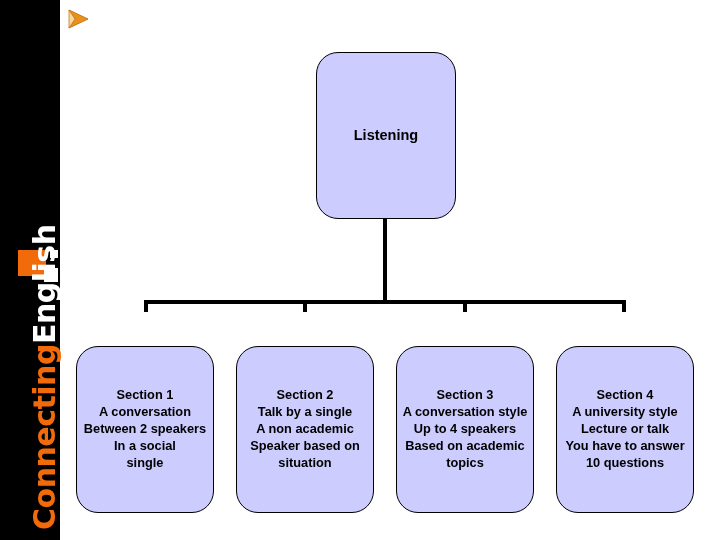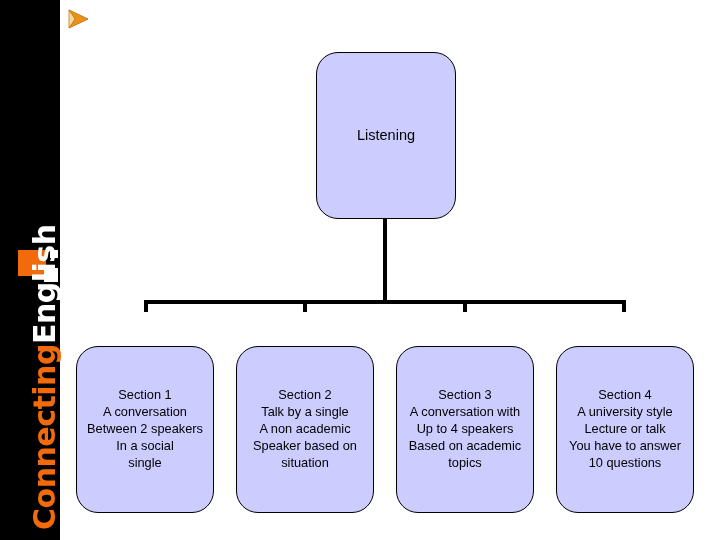--- a/index.html
+++ b/index.html
@@ -109,21 +109,21 @@
     background: #CCCCFF;
     border: 1px solid #000000;
     border-radius: 22px;
     box-sizing: border-box;
     display: flex;
     align-items: center;
     justify-content: center;
     text-align: center;
     color: #000000;
     font-family: "Liberation Sans", sans-serif;
-    font-weight: normal;
+    font-weight: bold;
   }
 
   .node-root {
     left: 316px;
     top: 52px;
     width: 140px;
     height: 167px;
     font-size: 14.5px;
   }
   .node-root .node-text { line-height: 1.25; }
@@ -195,21 +195,21 @@
       <span class="line">Talk by a single</span>
       <span class="line">A non academic</span>
       <span class="line">Speaker based on</span>
       <span class="line">situation</span>
     </span>
   </div>
 
   <div class="node node-child node-child-3">
     <span class="node-text">
       <span class="line">Section 3</span>
-      <span class="line">A conversation with</span>
+      <span class="line">A conversation style</span>
       <span class="line">Up to 4 speakers</span>
       <span class="line">Based on academic</span>
       <span class="line">topics</span>
     </span>
   </div>
 
   <div class="node node-child node-child-4">
     <span class="node-text">
       <span class="line">Section 4</span>
       <span class="line">A university style</span>

